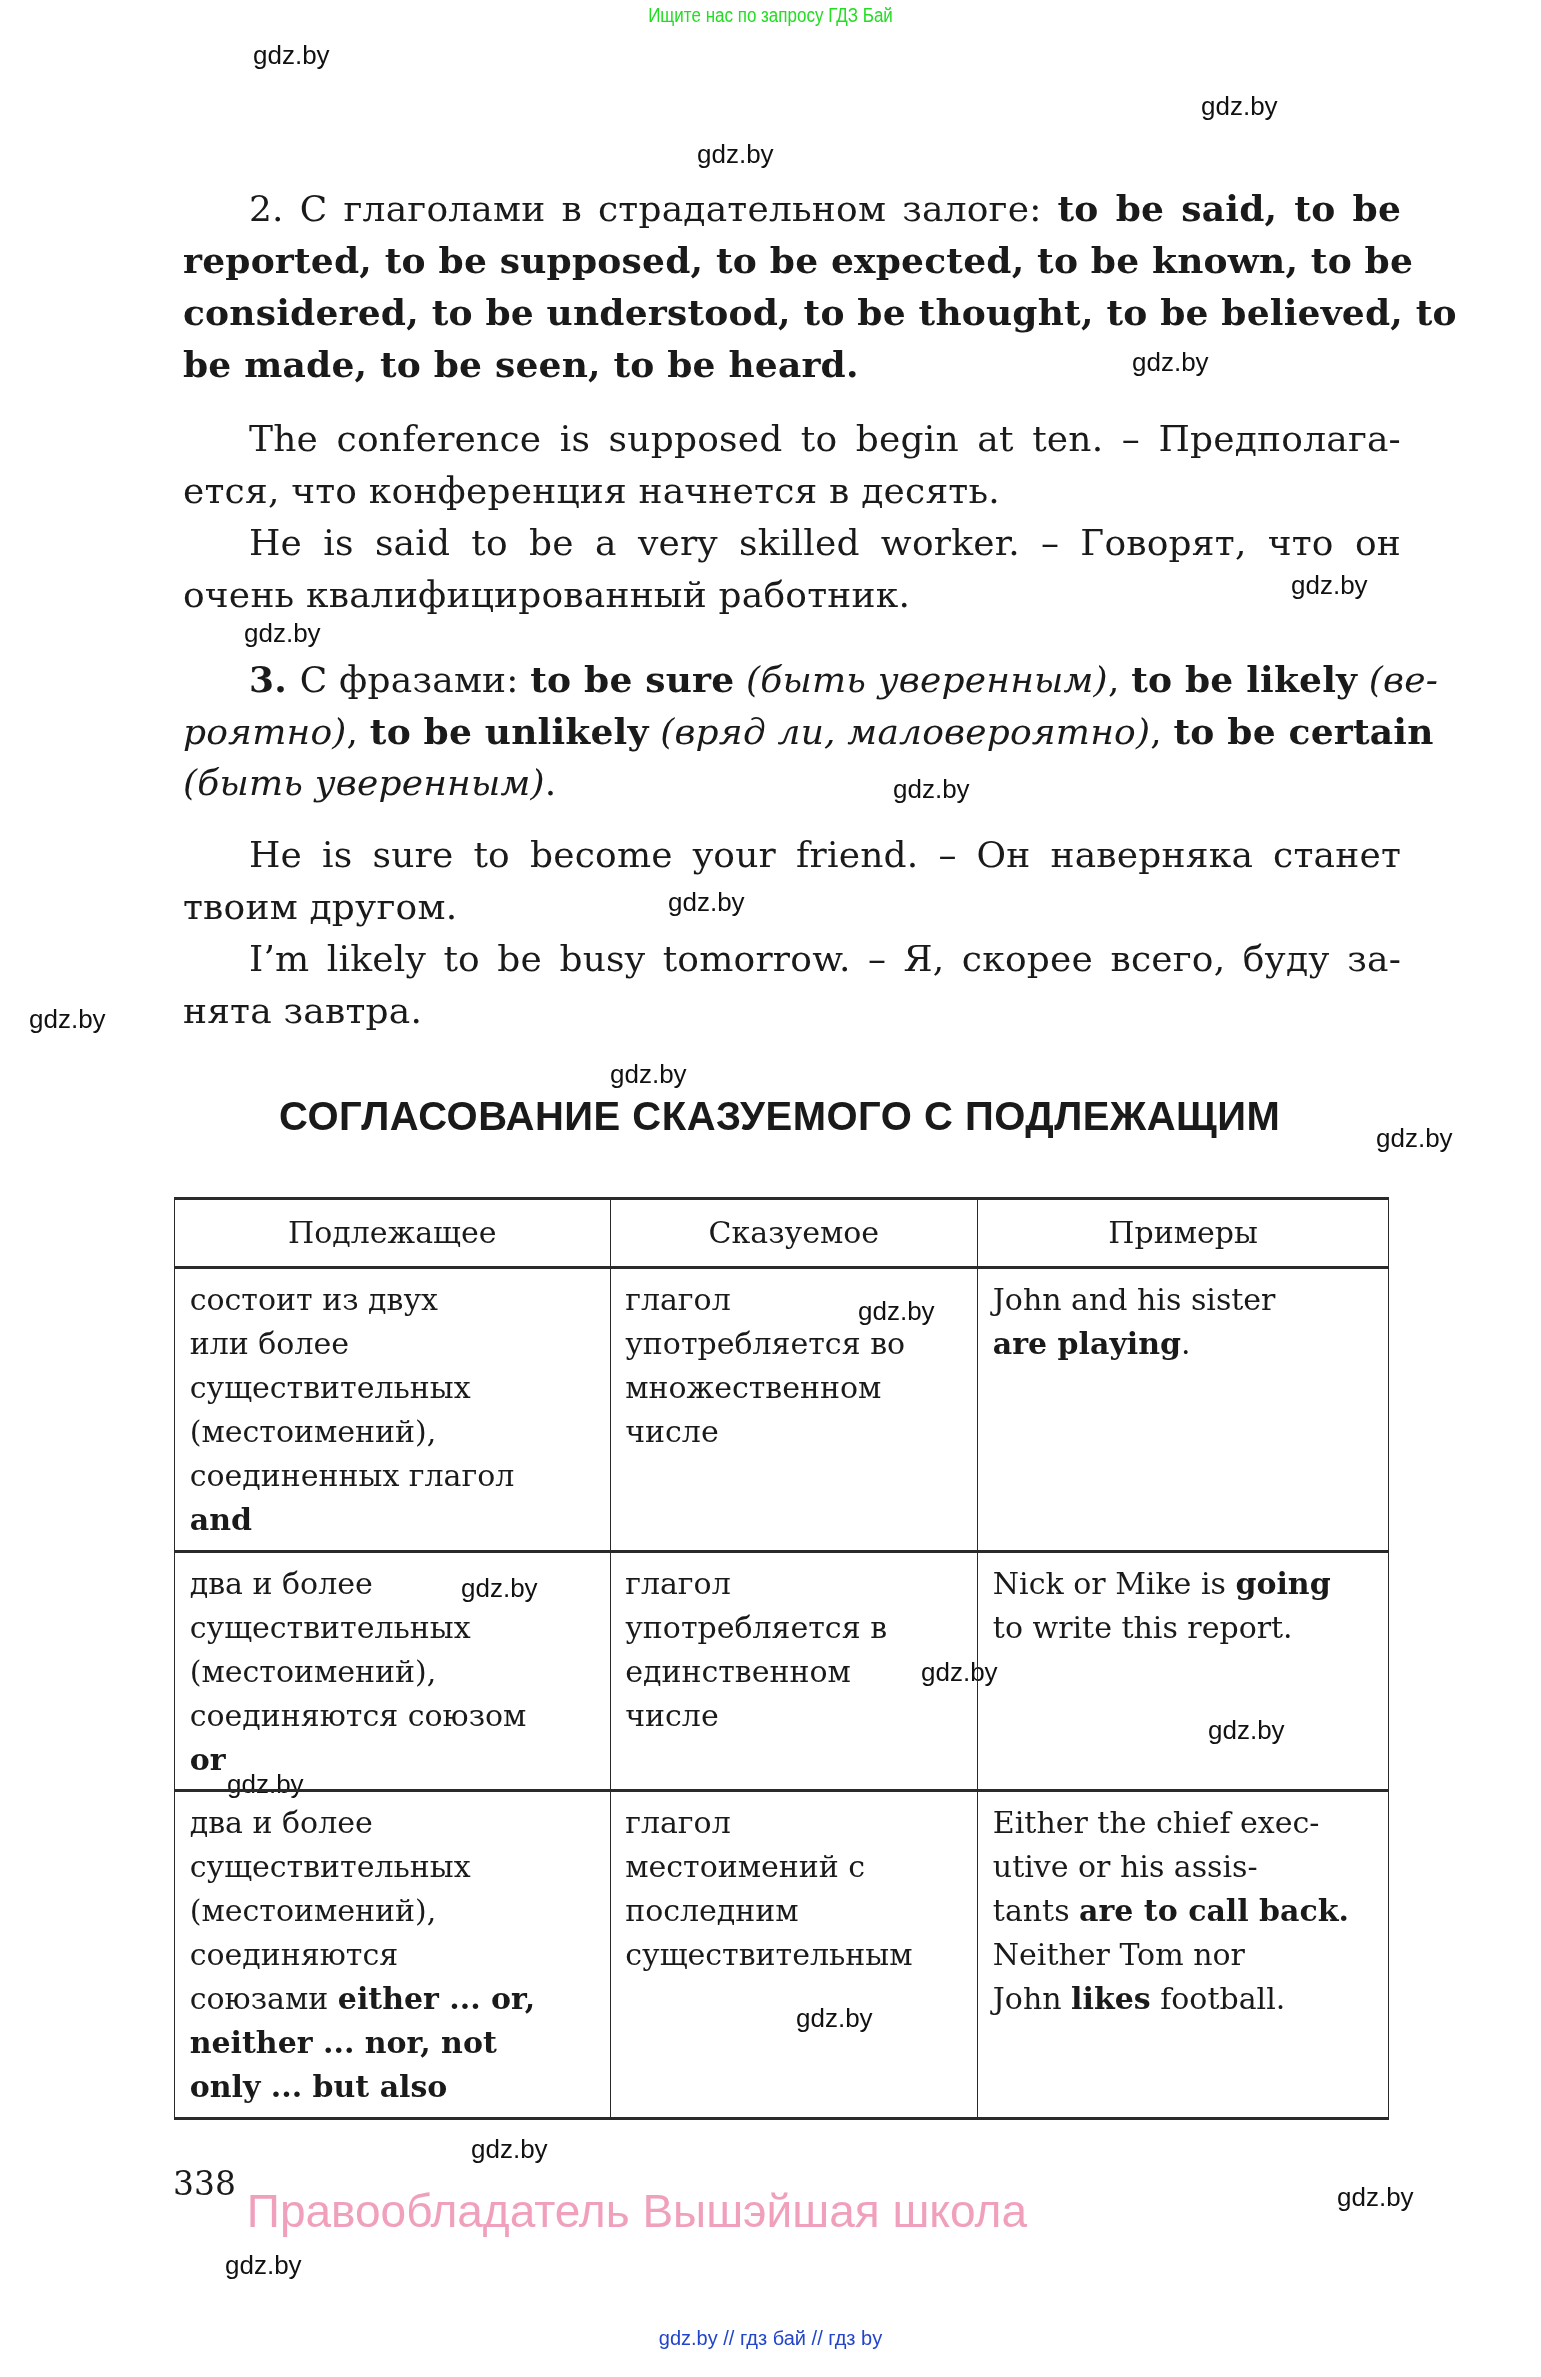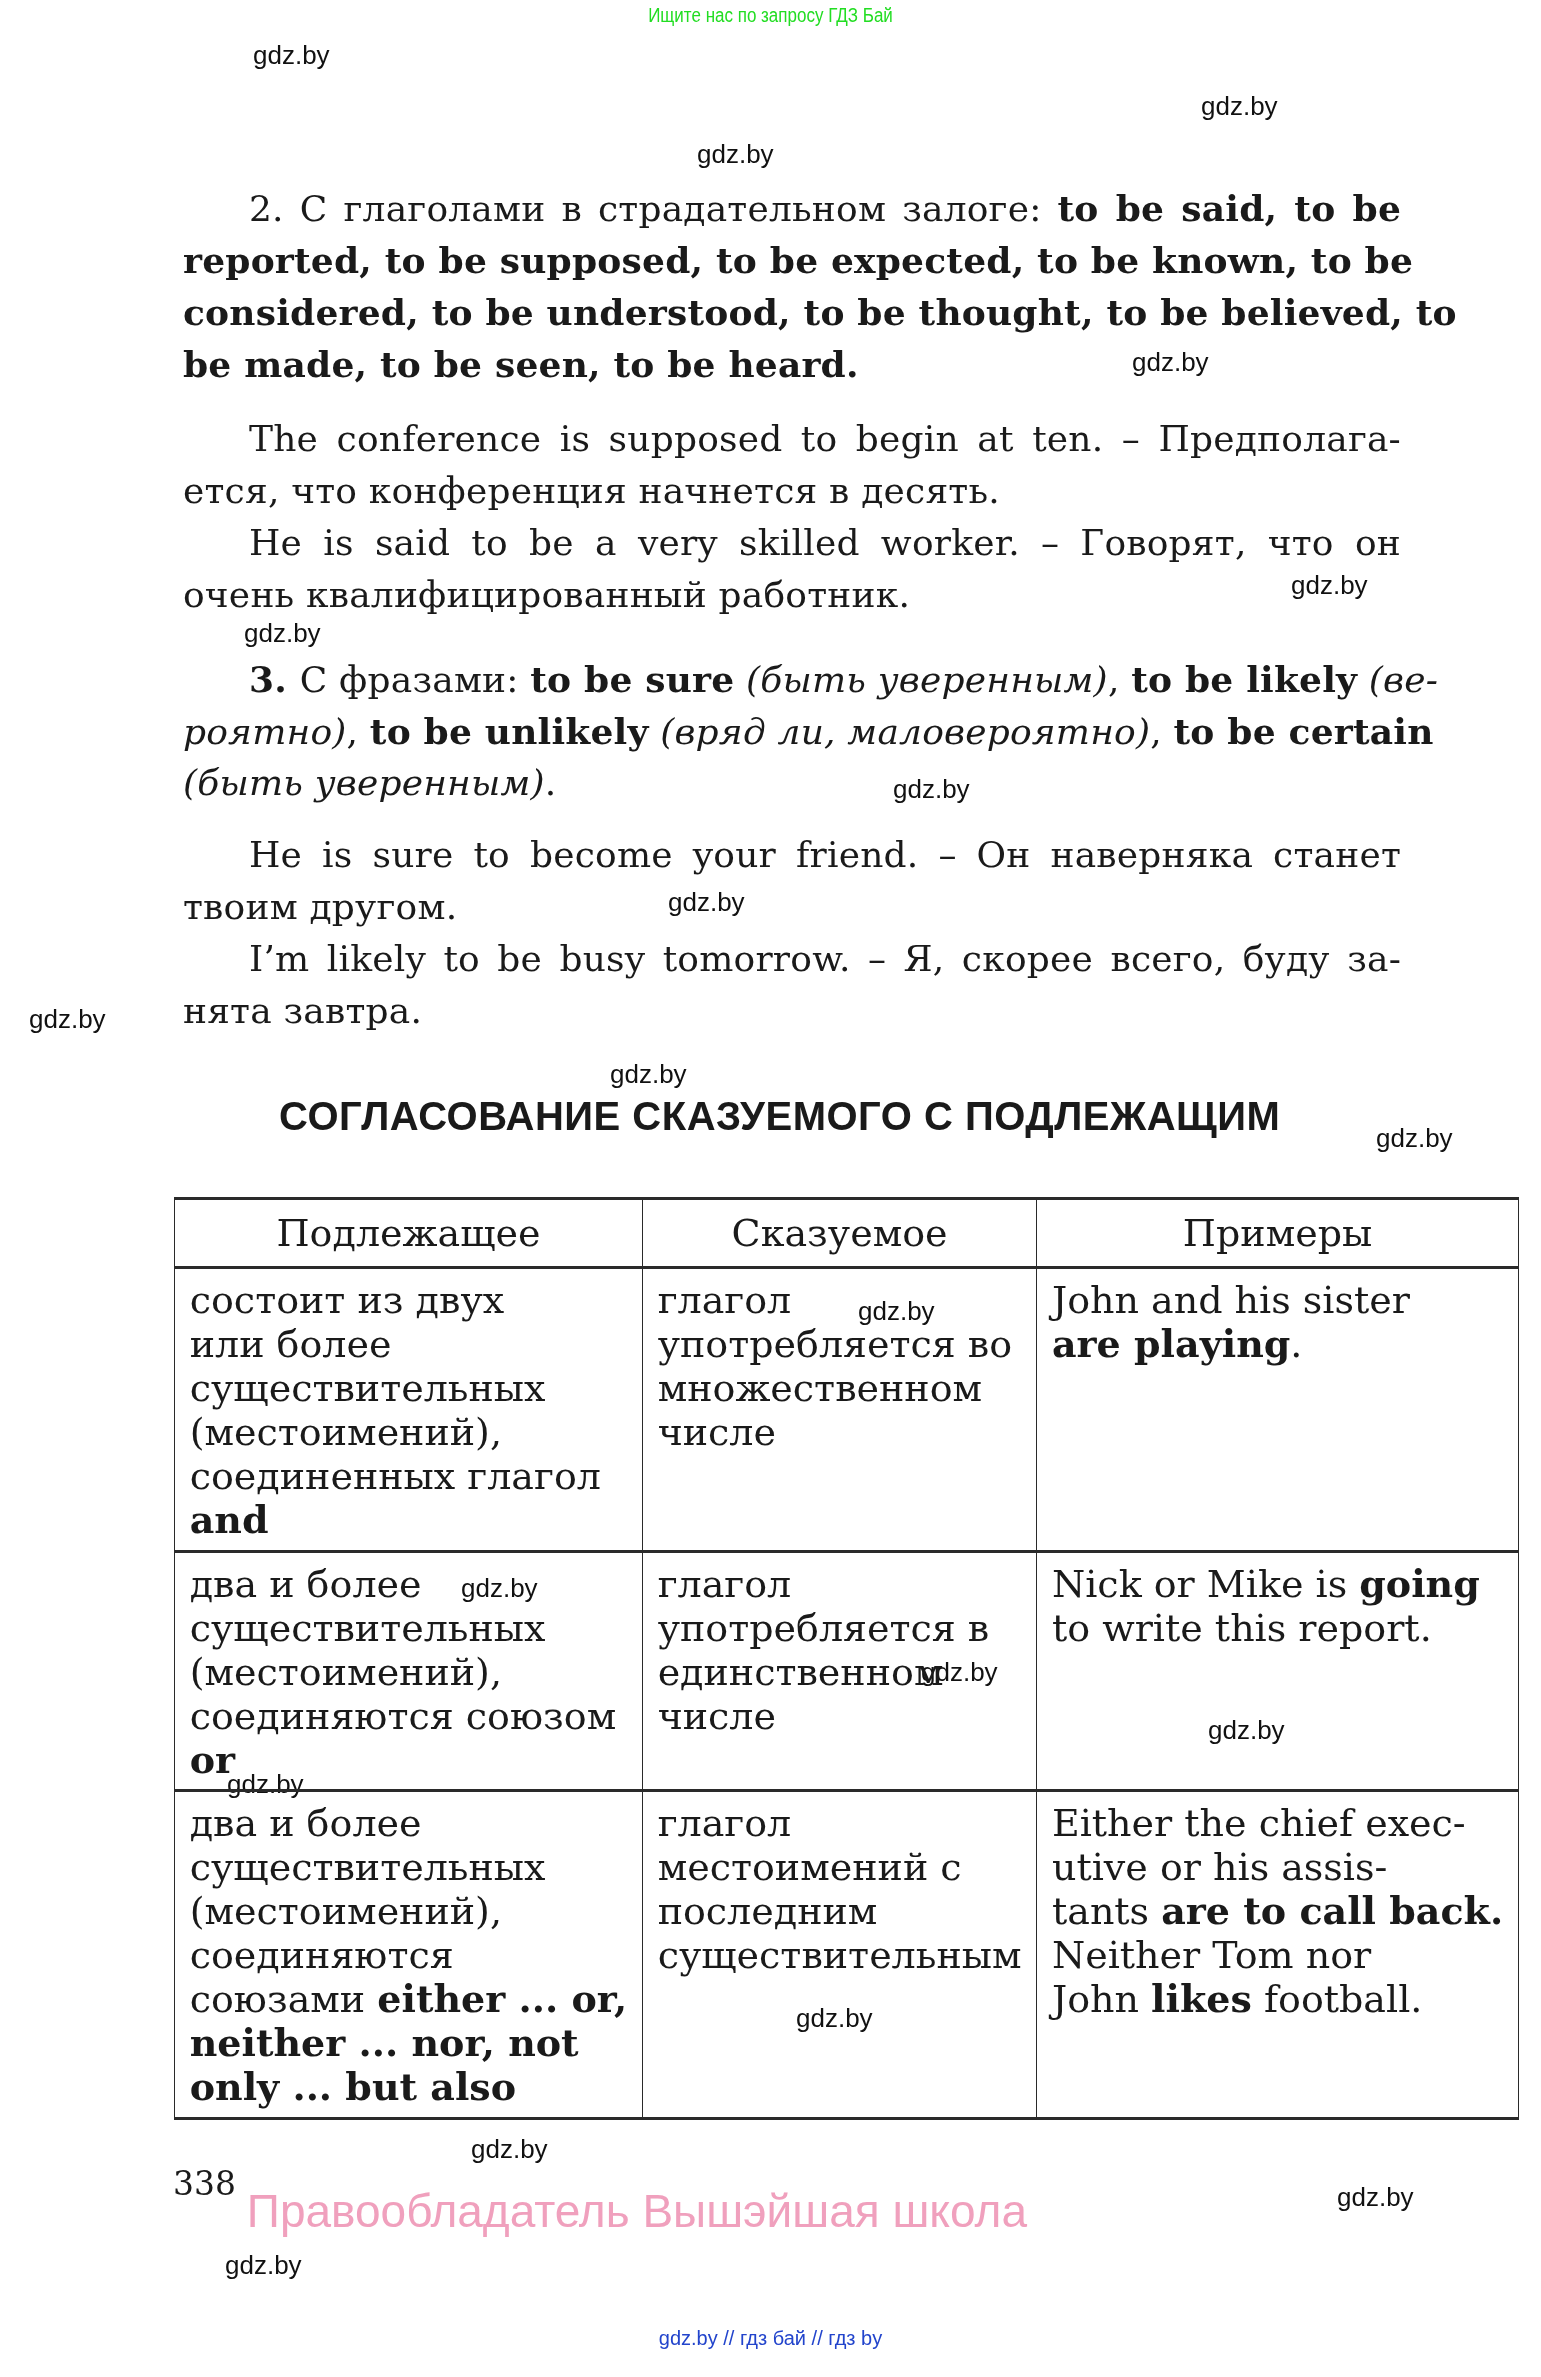--- a/index.html
+++ b/index.html
@@ -6,21 +6,21 @@
   body { width:1541px; height:2377px; position:relative; overflow:hidden; font-family:"DejaVu Serif", serif; color:#1a1a1a; }
   .top-banner { position:absolute; top:3.7px; left:0; width:1541px; text-align:center; color:#22dd22; font-family:"Liberation Sans", sans-serif; font-size:20px; transform:scaleX(0.85); transform-origin:center; }
   .wm { position:absolute; font-family:"Liberation Sans", sans-serif; font-size:26px; color:#111; white-space:nowrap; }
   .text { position:absolute; left:183px; width:1218px; font-family:"DejaVu Serif", serif; font-size:36px; line-height:52px; text-align:justify; letter-spacing:0.2px; }
   .text .line { display:block; height:52px; white-space:nowrap; text-align-last:justify; text-align:justify; }
   .text .line.last { text-align-last:left; }
   .text .indent { padding-left:66px; }
   b { font-weight:bold; }
   i { font-style:italic; }
   .heading { position:absolute; top:1094px; left:0; width:1541px; padding-left:18.4px; box-sizing:border-box; text-align:center; font-family:"Liberation Sans", sans-serif; font-weight:bold; font-size:40px; letter-spacing:0.5px; color:#1a1a1a; }
-  table.grammar { position:absolute; left:174px; top:1197px; width:1215px; border-collapse:collapse; font-family:"DejaVu Serif", serif; font-size:38px; line-height:44px; }
+  table.grammar { position:absolute; left:174px; top:1197px; width:1215px; border-collapse:collapse; font-family:"DejaVu Serif", serif; font-size:30px; line-height:44px; }
   table.grammar td, table.grammar th { border:1.8px solid #2a2a2a; vertical-align:top; padding:9.2px 14.7px 7.4px 14.7px; text-align:left; font-weight:normal; }
   table.grammar thead th { text-align:center; height:55px; vertical-align:middle; padding:5.5px 9.2px; }
   table.grammar tr { }
   table.grammar { border-top:3.7px solid #2a2a2a; border-bottom:3.7px solid #2a2a2a; }
   table.grammar tbody tr { border-top:3.7px solid #2a2a2a; }
   .col1 { width:404px; } .col2 { width:338px; } .col3 { width:380px; }
   .cell-line { display:block; white-space:nowrap; }
   .page-num { position:absolute; left:173px; top:2164px; font-family:"DejaVu Serif", serif; font-size:33px; }
   .copyright { position:absolute; top:2184px; left:0; width:1294px; padding-right:9.2px; box-sizing:border-box; text-align:center; font-family:"Liberation Sans", sans-serif; font-size:46px; color:#f0a0bd; }
   .copyright span { position:relative; left:-5.5px; }

